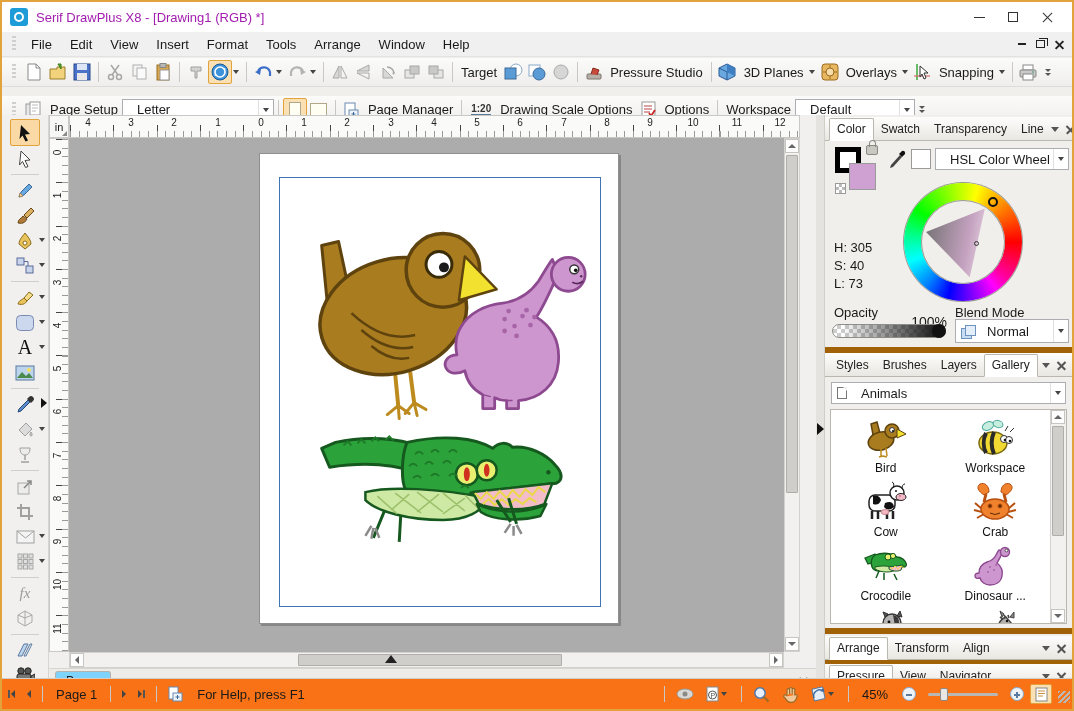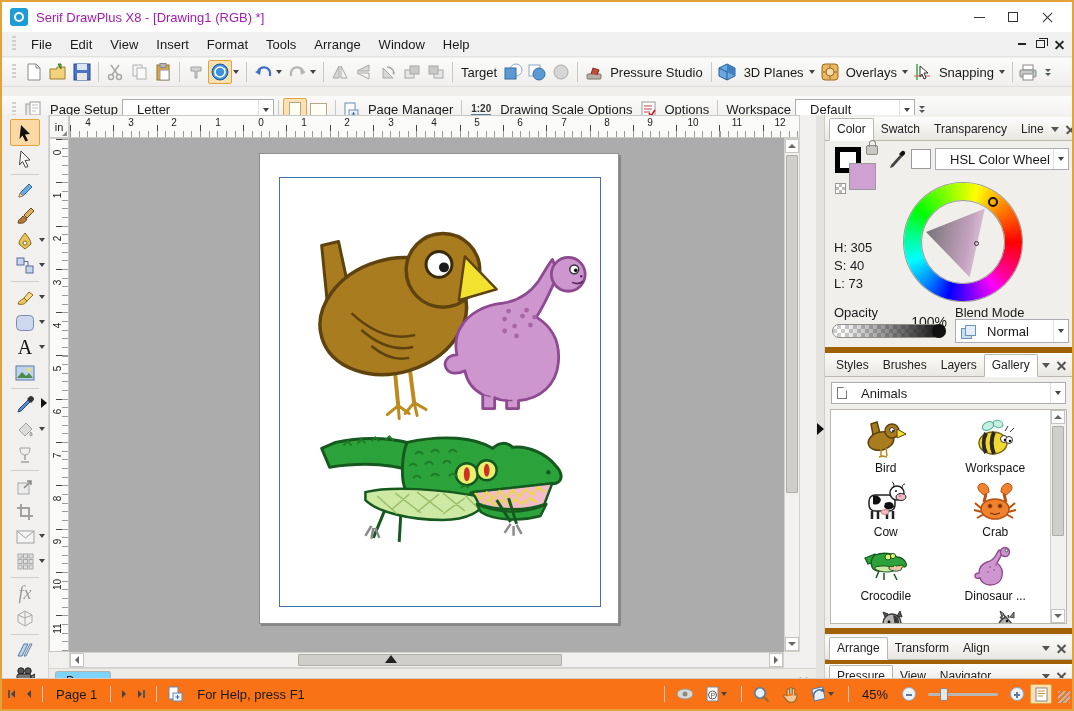--- a/index.html
+++ b/index.html
@@ -559,21 +559,21 @@
               <rect x="12" y="6.5" width="4" height="4"></rect>
               <rect x="1" y="12" width="4" height="4"></rect>
               <rect x="6.5" y="12" width="4" height="4"></rect>
               <rect x="12" y="12" width="4" height="4"></rect>
             </g>
           </svg>
         <span class="tdrop dcaret"></span>
       </div>
       <div class="tool-sep"></div>
       <div class="tool">
-        <span style="font-style:italic; font-size:18px; color:#9a9a9a; font-family:'Liberation Serif',serif;">fx</span>
+        <span style="font-style:italic; font-size:15px; color:#9a9a9a; font-family:'Liberation Serif',serif;">fx</span>
       </div>
       <div class="tool">
         <svg width="18" height="18">
             <path d="M9,1 l7,4 v7 l-7,4 l-7,-4 v-7 z M9,1 v7 M9,8 l7,-3 M9,8 l-7,-3 M9,8 v8" fill="none" stroke="#a8a8a8"></path>
           </svg>
       </div>
       <div class="tool-sep"></div>
       <div class="tool">
         <svg width="18" height="17">
             <path d="M2,14 l6,-12 l4,0 l-6,12 z" fill="#bcd4ec" stroke="#5a7aa0"></path>

